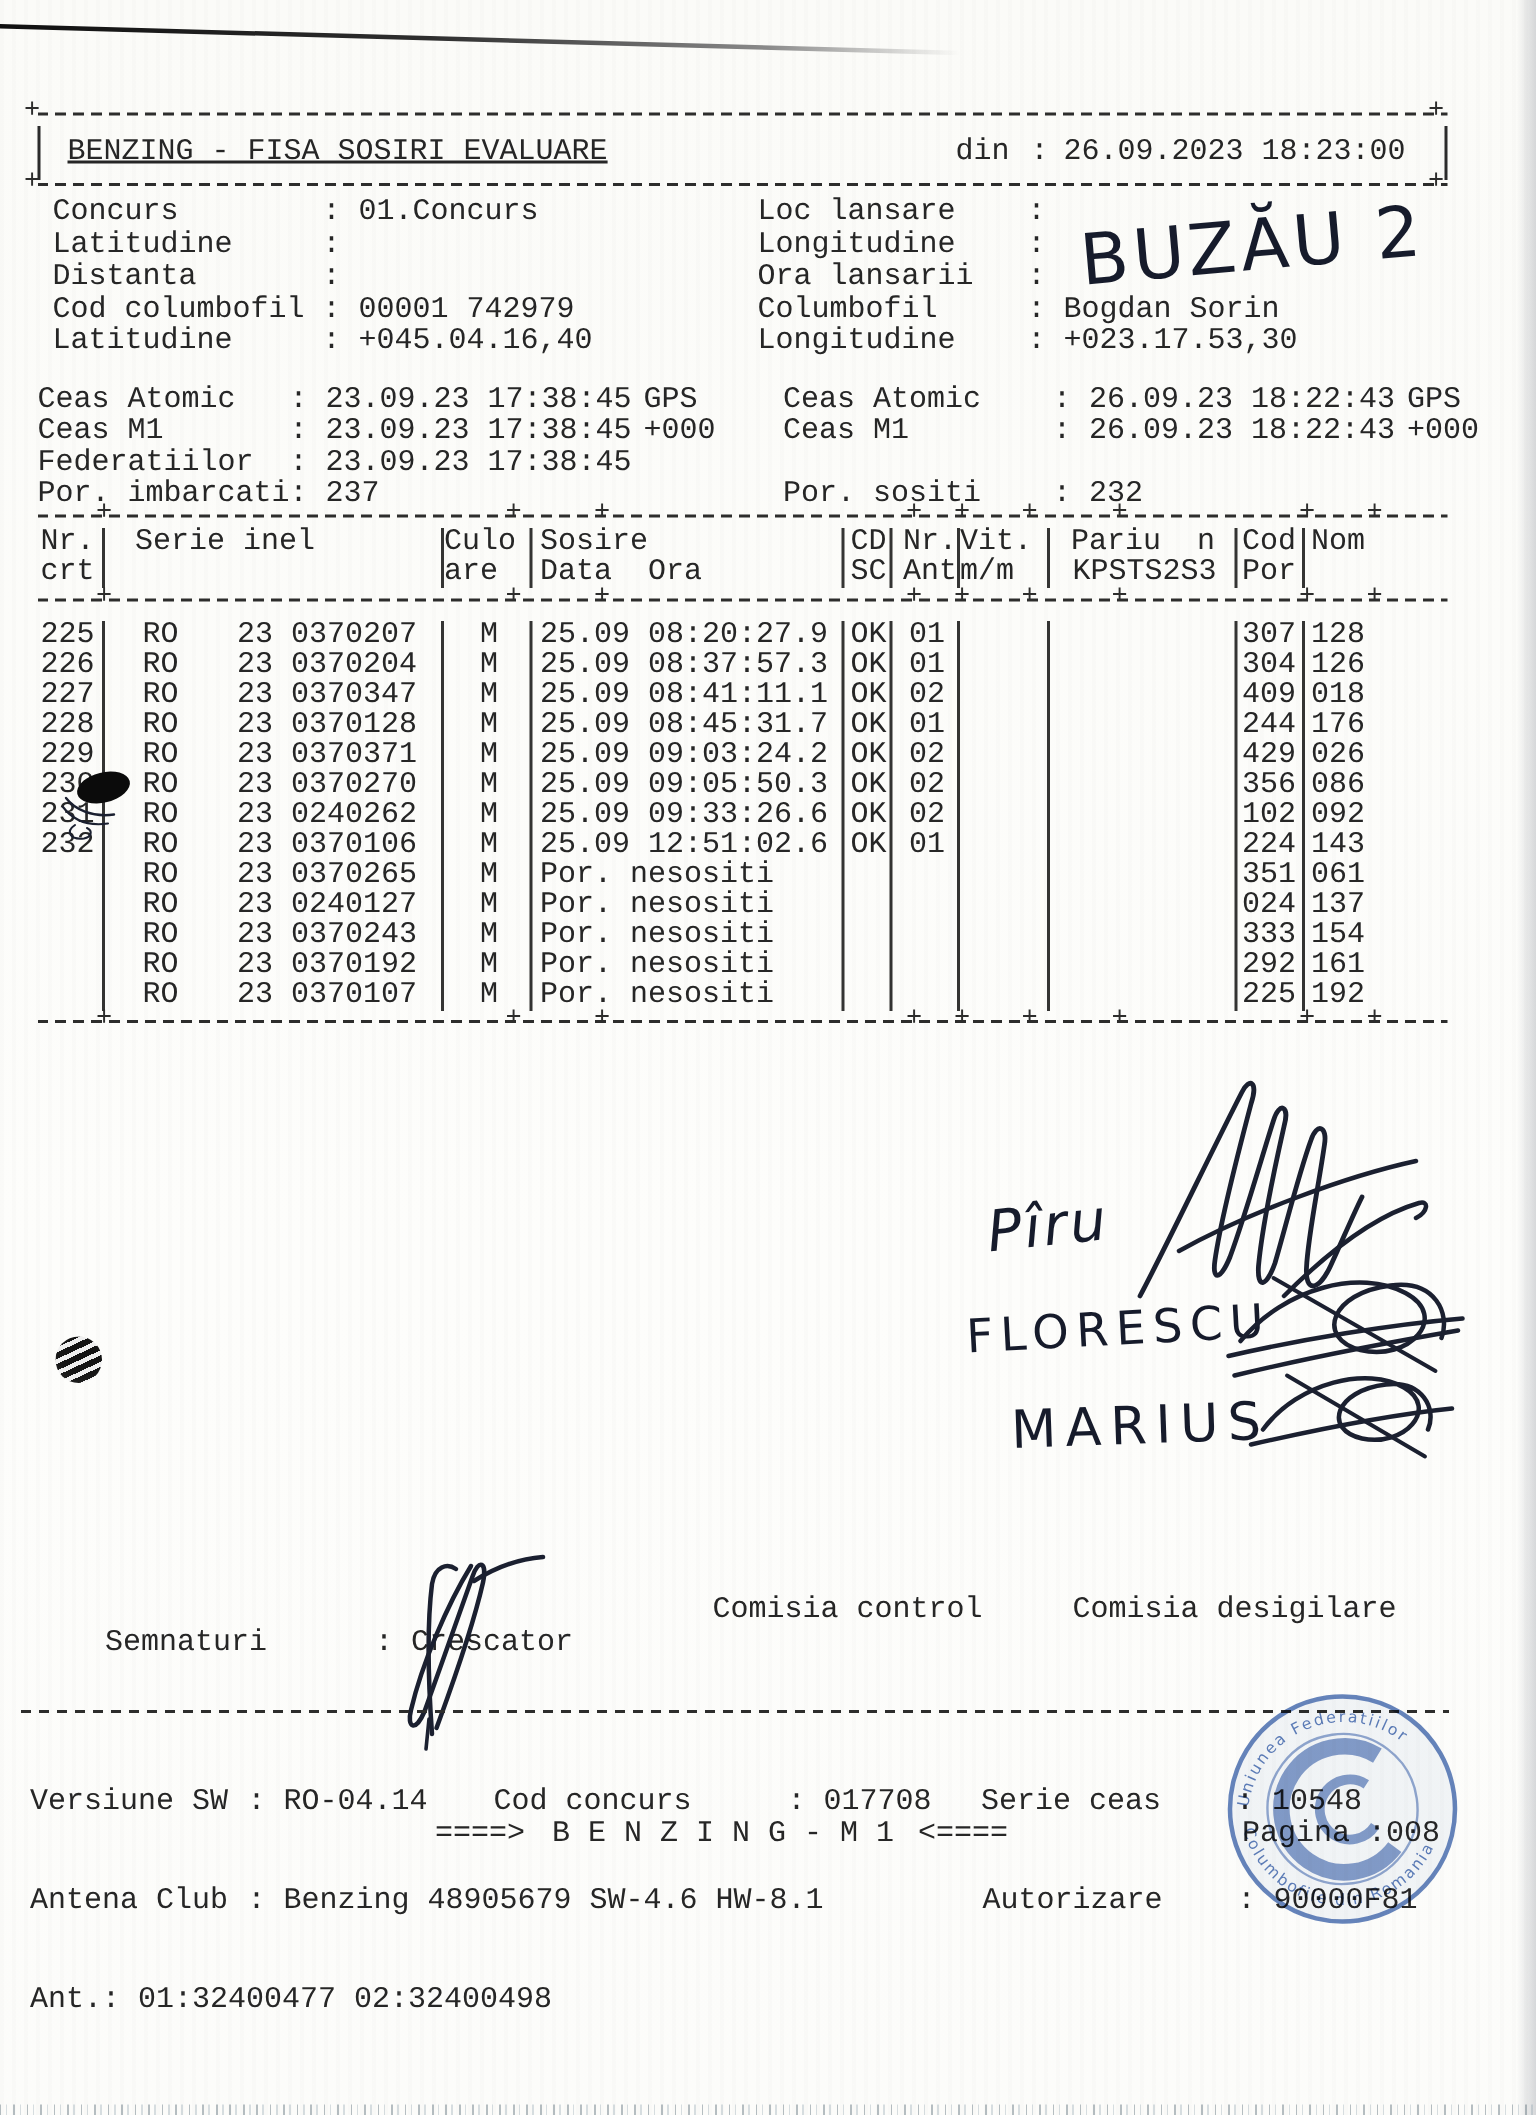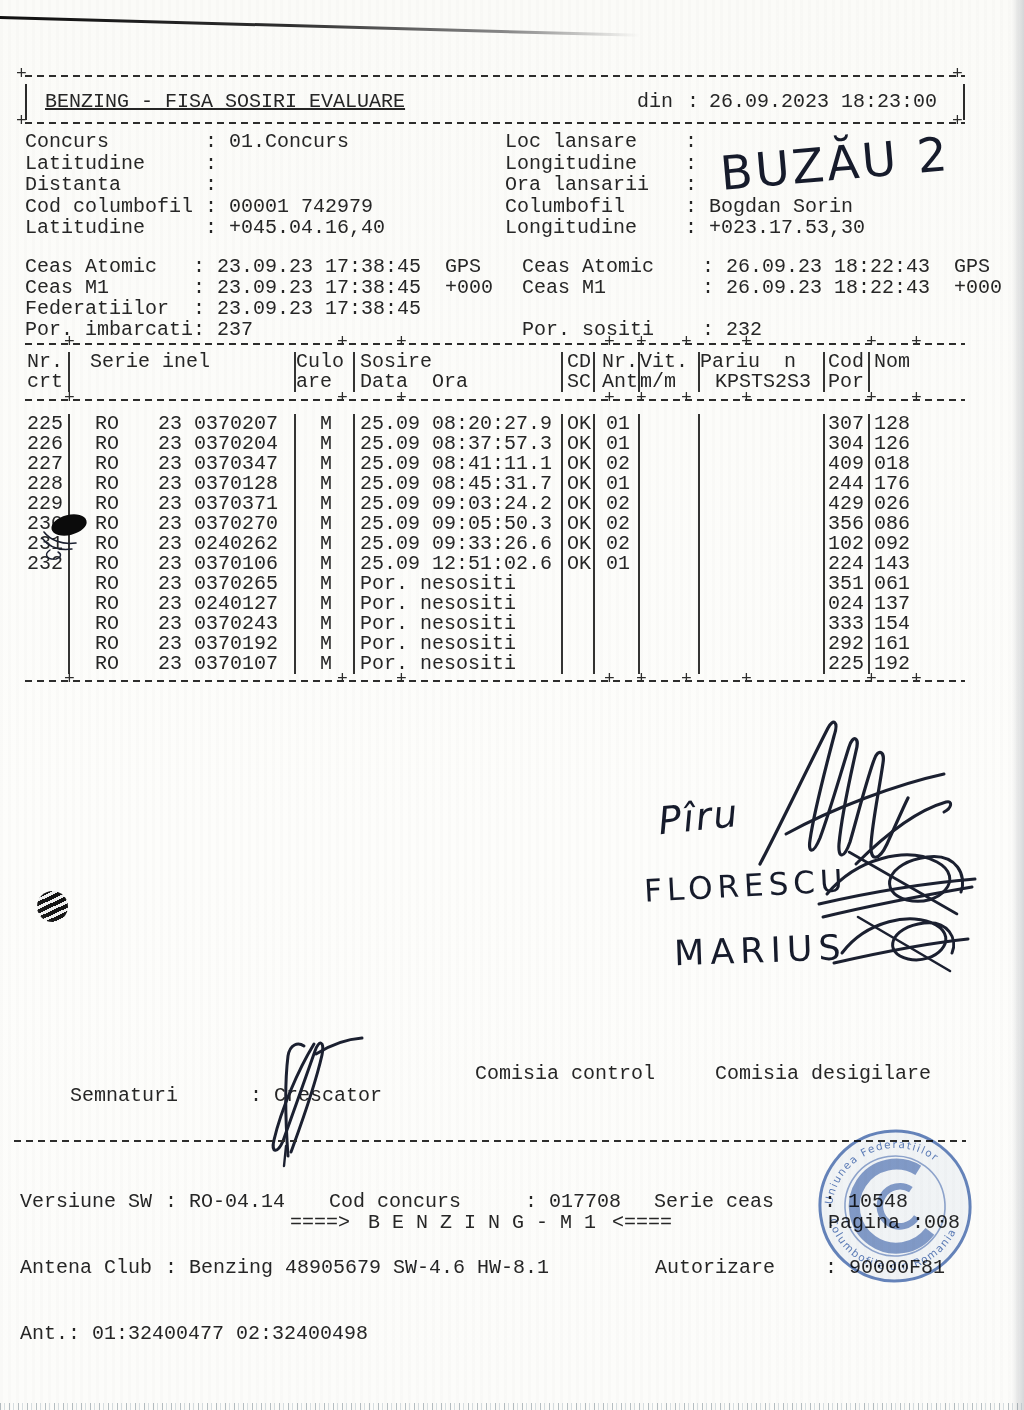--- a/index.html
+++ b/index.html
@@ -27,47 +27,47 @@
   .plus{position:absolute;top:-11px;font-size:18px;color:#2d2d2c;line-height:20px;}
   
   #hdr-rule1{left:25px;top:75px;width:940px;}
   #hdr-rule2{left:25px;top:120px;width:940px;}
   .hdr-title{left:25px;top:84px;width:940px;height:36px;line-height:36px;
     border-left:2px solid #2b2b2b;border-right:2px solid #2b2b2b;padding-left:18px;box-sizing:border-box;text-decoration:underline;}
   .hdr-din{position:absolute;left:610px;top:0;}
   .din-colon{display:inline-block;margin:0 10px 0 14px;}
   
   .fieldcol{position:absolute;}
-  #info-left{left:25px;top:131px;}   #info-right{left:505px;top:131px;}
+  #info-left{left:35px;top:131px;}   #info-right{left:505px;top:131px;}
   #clock-left{left:25px;top:256px;}  #clock-right{left:522px;top:256px;}
   #info-left .frow,#info-right .frow{height:21.5px;line-height:21.5px;}
   #clock-left .frow,#clock-right .frow{height:21px;line-height:21px;}
   .frow{white-space:pre;}
   .flabel{display:inline-block;white-space:pre;}
   .w15{width:180px;} .w14{width:168px;}
   .fcolon{display:inline-block;width:12px;}
   .fvalue{margin-left:12px;white-space:pre;}
-  .fsuffix{margin-left:24px;}
+  .fsuffix{margin-left:8px;}
   
   #table{position:absolute;left:25px;top:343px;width:940px;}
   #thead{padding-top:7px;} #tbody{padding-top:13px;padding-bottom:6px;}
   .trow{display:flex;height:20px;line-height:20px;white-space:pre;}
   .cell{flex:0 0 auto;box-sizing:border-box;border-left:2px solid #343433;height:20px;overflow:visible;}
   .c0{width:43px;border-left:none;padding-left:2px;}
   .c1{width:226px;position:relative;}
   .c2{width:59px;}
   .c3{width:208px;padding-left:5px;}
   .c4{width:32px;padding-left:4px;}
   .c5{width:45px;}
   .c6{width:60px;}
   .c7{width:125px;}
   .c8{width:45px;padding-left:3px;}
   .c9{width:50px;padding-left:4px;}
   .hrow .c1{padding-left:20px;} .hrow .c3{padding-left:5px;}
-  .hrow .c5{padding-left:7px;}  .hrow .c7{padding-left:0;}
+  .hrow .c5{padding-left:7px;}  .hrow .c7{padding-left:14px;}
   .hrow2 .c7{padding-left:15px;}
   .trow.data .c5{padding-left:11px;}
   .s-c{position:absolute;left:25px;top:0;} .s-n{position:absolute;left:88px;top:0;} .s-x{position:absolute;left:250px;top:0;}
   
   .ink{stroke:#1b2030;fill:none;stroke-linecap:round;stroke-linejoin:round;}
   .hw-text{fill:#161b2b;font-family:"DejaVu Sans",sans-serif;}
   svg{position:absolute;overflow:visible;}
   
   #semn{left:22px;top:1063px;width:980px;height:22px;line-height:22px;position:absolute;white-space:pre;}
   .semn2{position:absolute;left:453px;top:0;text-align:right;} .semn3{position:absolute;left:693px;top:0;}

